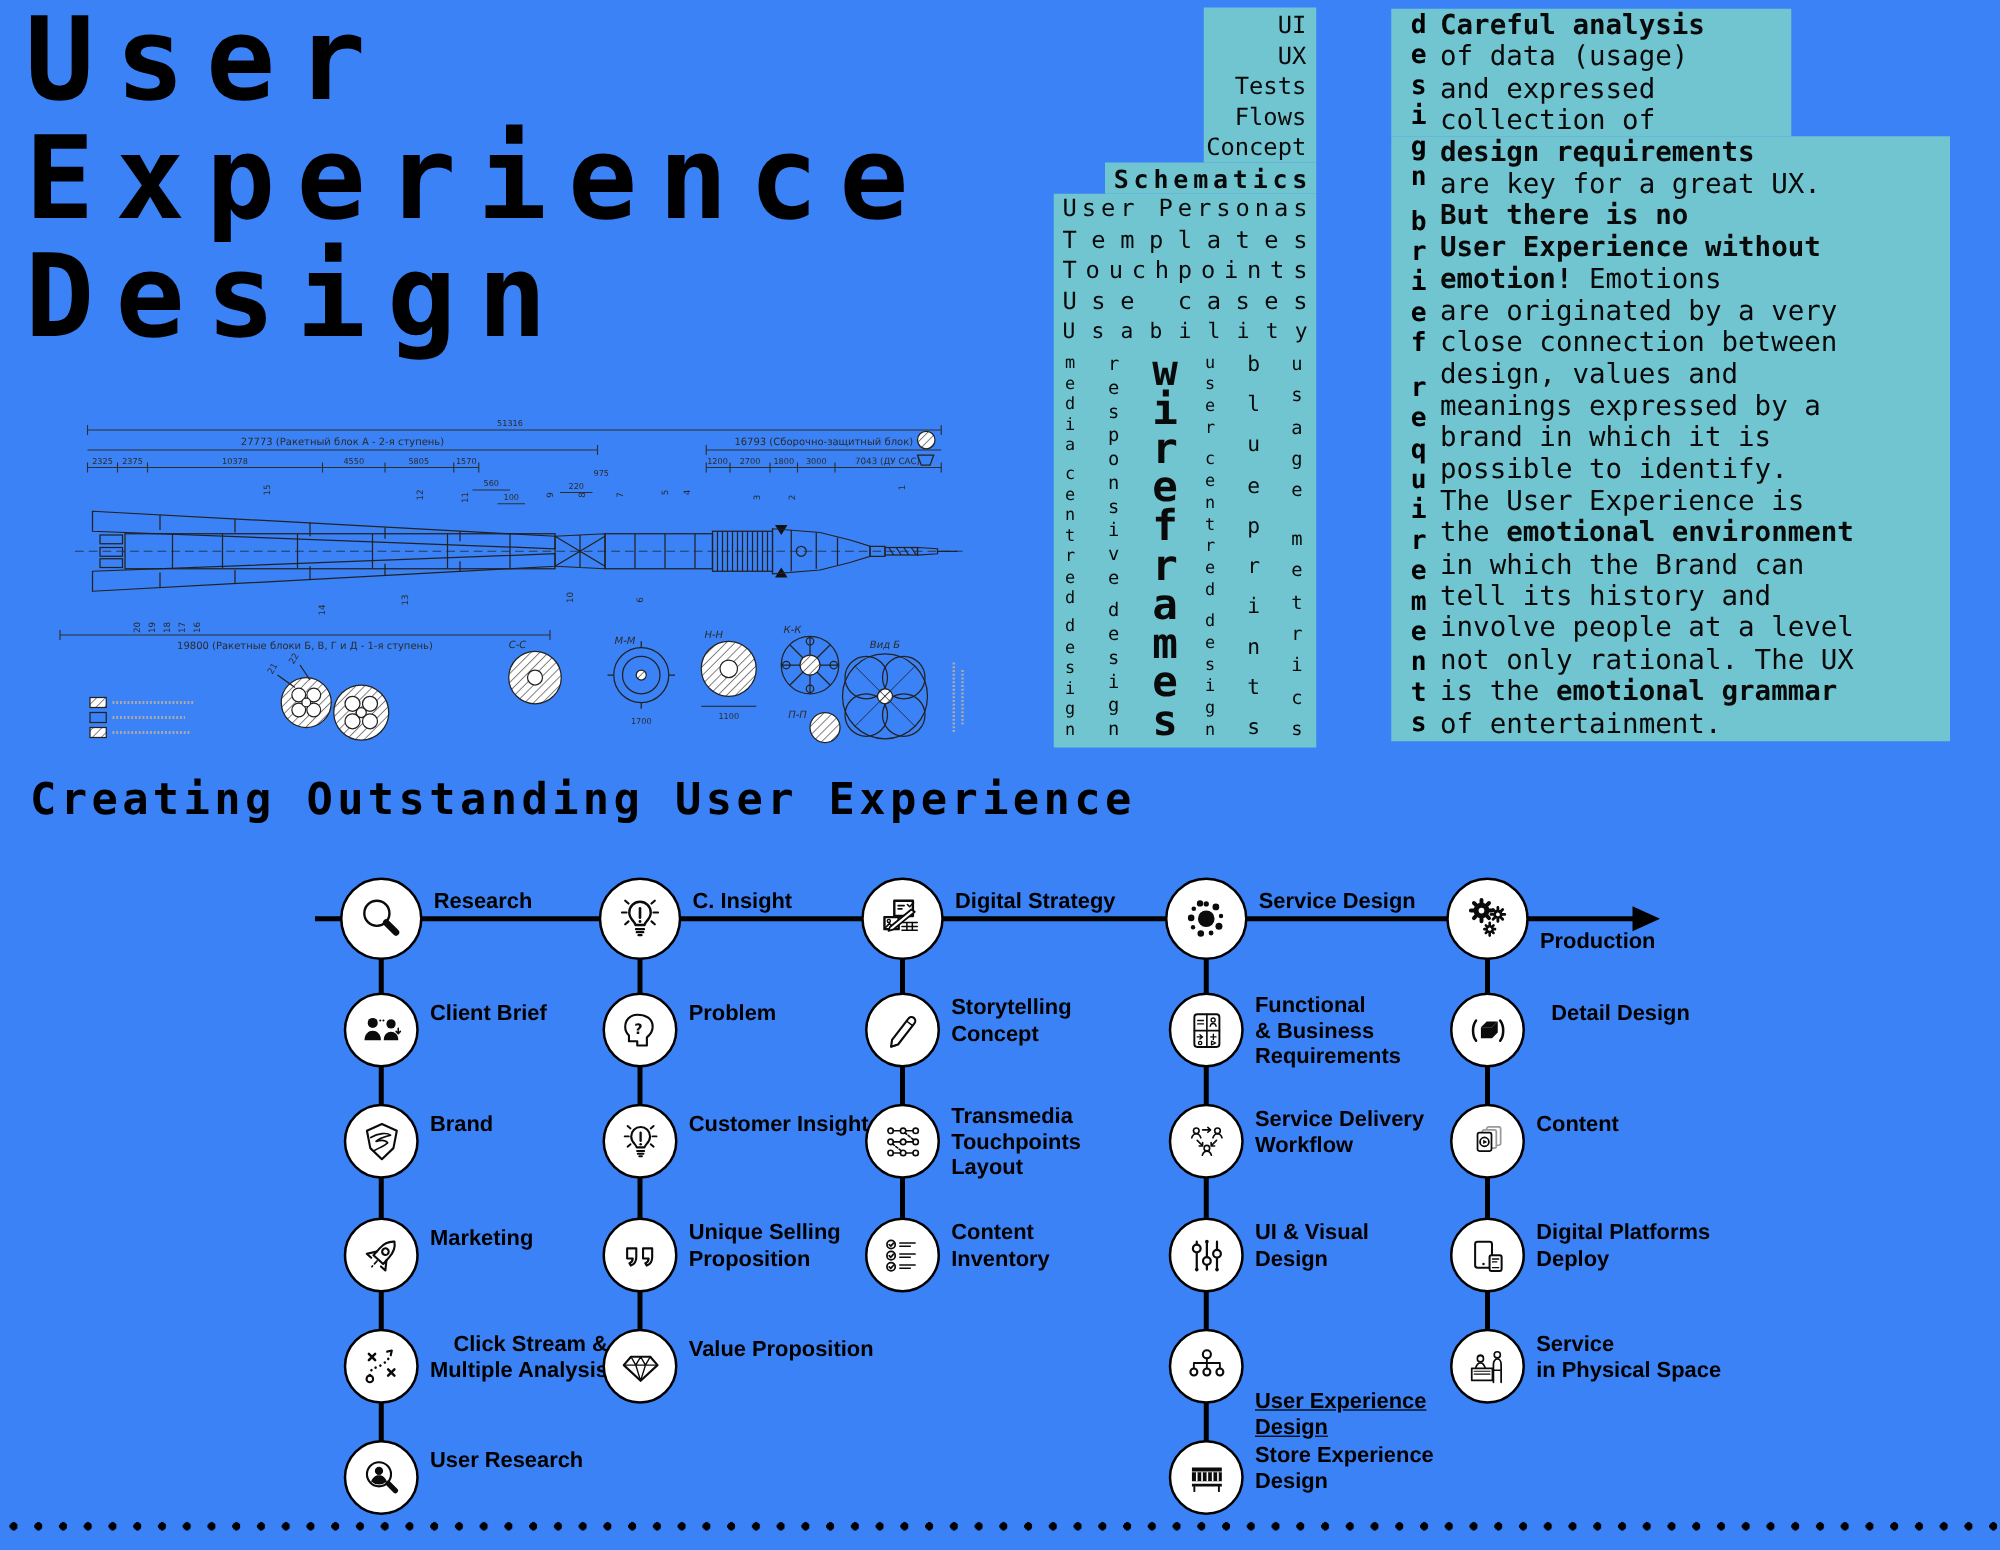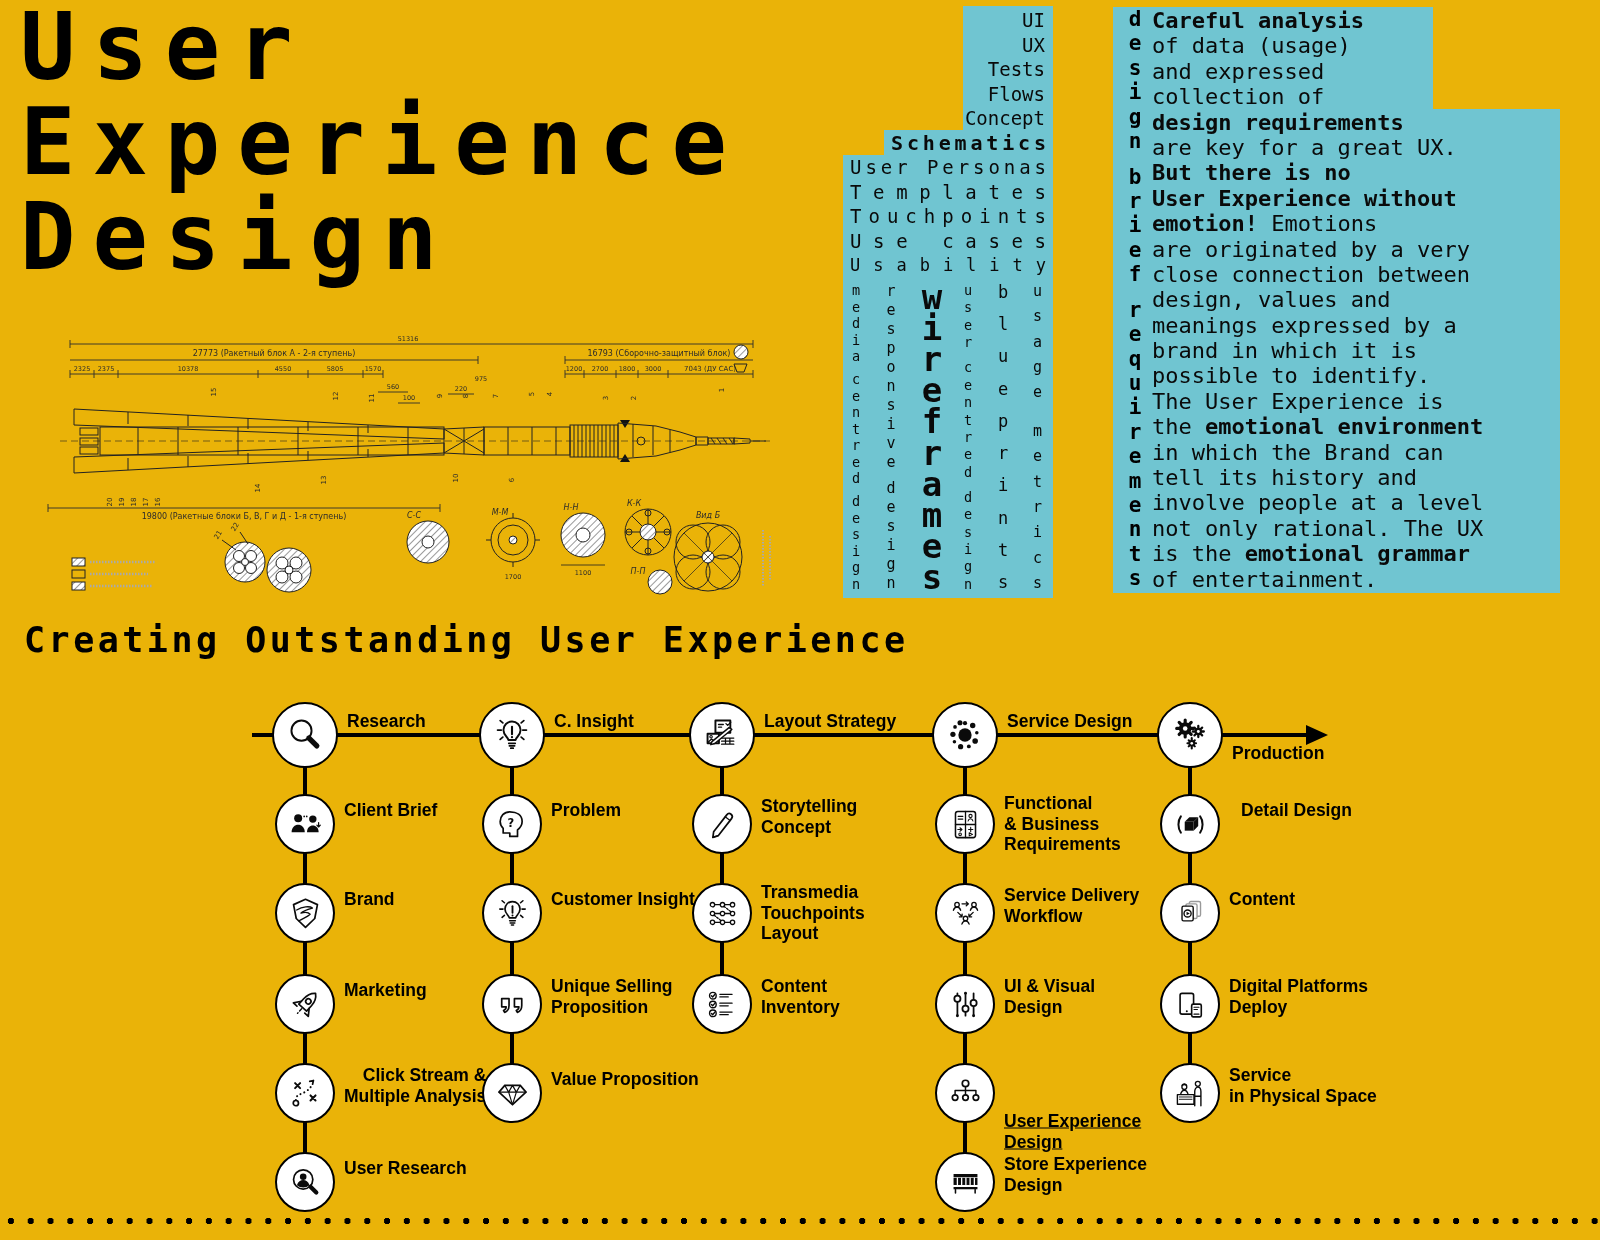--- a/index.html
+++ b/index.html
@@ -1,18 +1,18 @@
 <!DOCTYPE html>
 <html style="--teal: #70c5d1;"><head>
 <meta charset="utf-8">
 <style>
   *{box-sizing:border-box;margin:0;padding:0}
   html,body{background:#fff}
   body{font-family:"DejaVu Sans Mono",monospace;color:#111}
-  .canvas{position:relative;width:1600px;height:1240px;background:#eab308;overflow:hidden}
+  .canvas{position:relative;width:1600px;height:1240px;background:#3b82f6;overflow:hidden}
 
   
   .title{position:absolute;left:20px;top:0;font-weight:bold;font-size:92px;line-height:95px;letter-spacing:17px;white-space:nowrap;color:#000}
 
   
   .heading{position:absolute;left:24px;top:620px;font-weight:bold;font-size:35px;letter-spacing:3.5px;white-space:nowrap;color:#000}
 
   
   .blueprint{position:absolute;left:8px;top:330px}
   .blueprint text{fill:#2b2b2b;stroke:none;font-family:"DejaVu Sans",sans-serif}
@@ -615,21 +615,21 @@
             <rect x="16.5" y="7.5" width="17" height="14"></rect>
             <path d="M20 12h5.5M20 15h3.5M28.5 11l2 2 3.5-3.5" stroke-width="1.5"></path>
             <rect x="7.5" y="22.5" width="13" height="11"></rect>
             <circle cx="11.5" cy="26" r="1.4" stroke-width="1.3"></circle>
             <path d="M8.5 32l3.5-3.5 3 2.5" stroke-width="1.5"></path>
             <path d="M23.5 27.5h14M23.5 31h14M23.5 34.5h14M28 27.5v7M33 27.5v7" stroke-width="1.4"></path>
             <path d="M12.5 31.5 32 15.5l3.2 2.2-19.5 16-4.5 1.3Z" fill="#fff" stroke-width="1.7"></path>
           </g>
         </svg>
       </div>
-      <div class="flow-label" style="left: 764px; top: 721px;">Layout Strategy</div>
+      <div class="flow-label" style="left: 764px; top: 721px;">Digital Strategy</div>
       <div class="flow-circle" style="left: 692px; top: 794px; width: 60px; height: 60px; border: 2.3px solid rgb(0, 0, 0);">
         <svg viewBox="0 0 48 48" width="37" height="37">
           <g fill="none" stroke="#0b0b0b" stroke-width="2.2" stroke-linecap="round" stroke-linejoin="round">
             <path d="M12.5 33.5 29.5 11.5c1.4-1.8 3.9-2.1 5.6-.8 1.7 1.4 2 3.9.6 5.7l-17 22-7.2 2.3Z"></path>
             <path d="M11.5 40.7l5.7-1.8M27.5 14l6.3 4.8" stroke-width="1.6"></path>
           </g>
         </svg>
       </div>
       <div class="flow-label" style="left: 761px; top: 816px;">Storytelling
 Concept</div>

